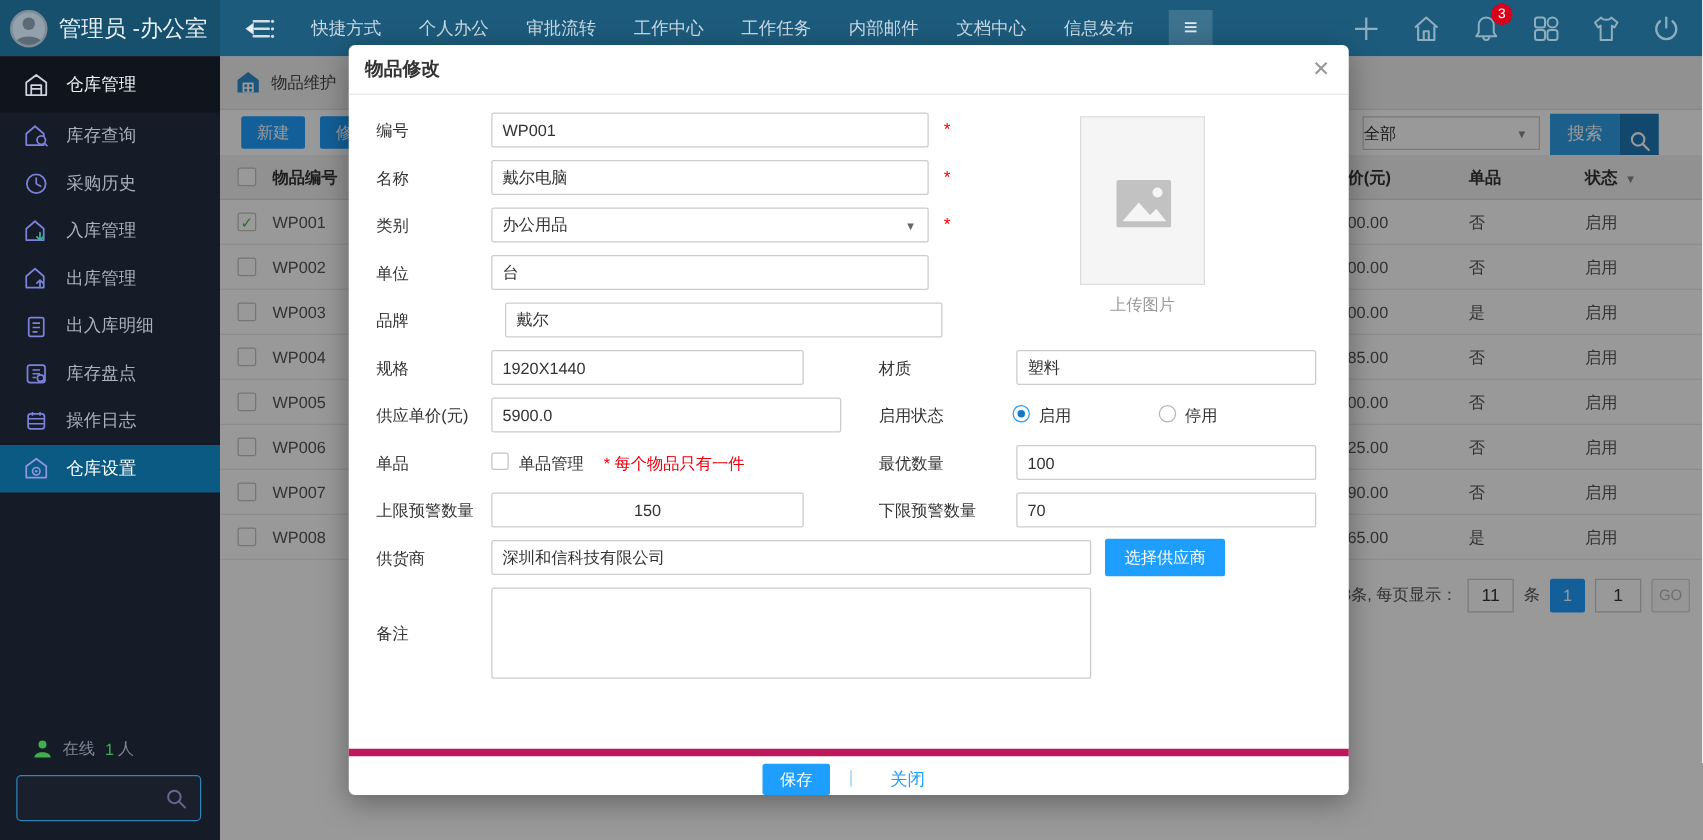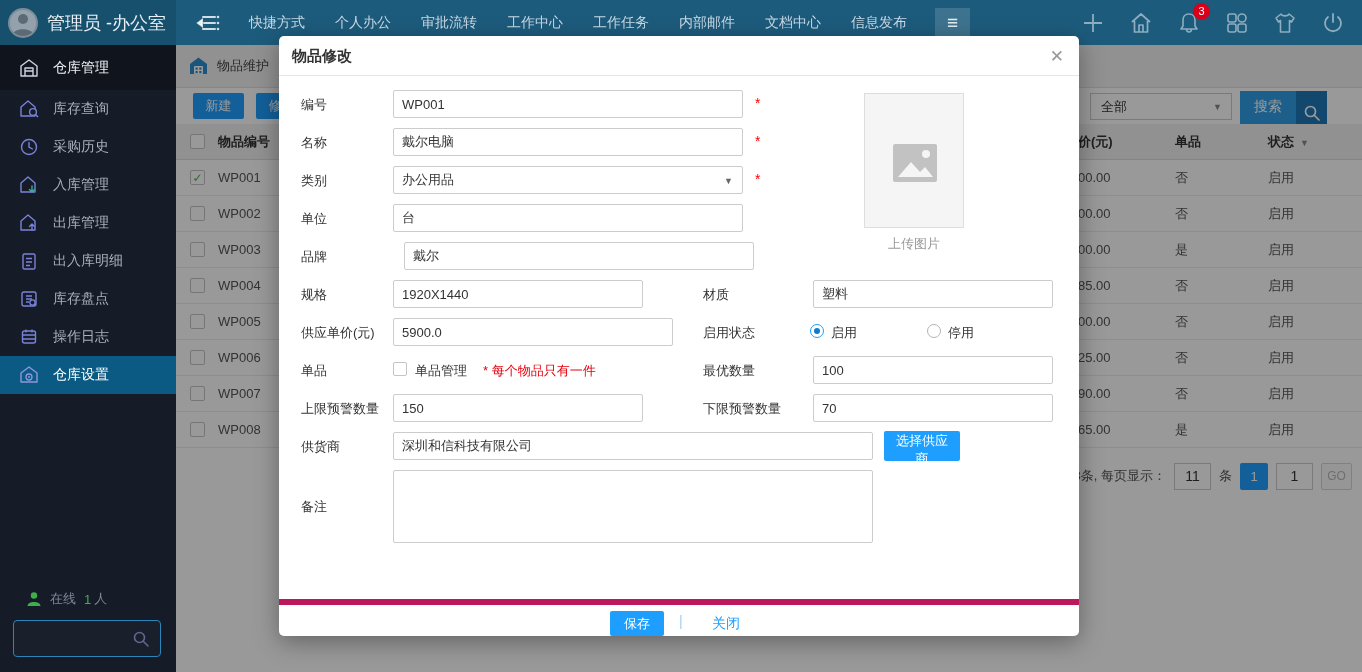--- a/index.html
+++ b/index.html
@@ -38,21 +38,21 @@
 
   
   .content { position:absolute; left:176px; top:45px; width:1186px; height:627px; background:#fff; }
   .breadcrumb { height:43px; background:#f2f2f2; border-bottom:1px solid #e0e0e0; display:flex; align-items:center; padding-left:13px; }
   .breadcrumb .txt { font-size:13px; color:#444; margin-left:9px; }
   .toolbar { position:relative; height:36px; }
   .btn-blue { background:#1E9FFF; color:#fff; border:none; font-size:13px; border-radius:2px; cursor:pointer; }
   .btn-new { position:absolute; left:17px; top:5px; width:51px; height:26px; }
   .btn-edit { position:absolute; left:80px; top:5px; width:51px; height:26px; }
   .filter-select { position:absolute; left:914px; top:5px; width:142px; height:27px; border:1px solid #ccc; background:#fff;
-                   font-size:13px; color:#333; line-height:25px; padding-left:10px; cursor:pointer; }
+                   font-size:13px; color:#333; line-height:25px; cursor:pointer; }
   .filter-select .caret { position:absolute; right:9px; top:0; font-size:9px; color:#888; }
   .search-btn { position:absolute; left:1064px; top:3px; height:44px; display:flex; cursor:pointer;justify-content:space-between; }
   .search-btn .s-txt { width:56px; background:#2f9fe8; color:#fff; font-size:14px; line-height:30px; text-align:center; }
   .search-btn .s-ic { width:31px; background:#1f78b8; display:flex; align-items:center; justify-content:center; }
   .grid-table { position:absolute; left:0; top:79px; width:1186px; }
   .g-head { position:relative; height:36px; background:#f2f2f2; border-bottom:1px solid #dcdcdc; font-weight:bold; font-size:13px; color:#333; }
   .g-row { position:relative; height:36px; border-bottom:1px solid #ececec; font-size:13px; color:#555; background:#fff; }
   .cb { position:absolute; left:14px; top:10px; width:15px; height:15px; border:1px solid #c4c4c4; background:#fff; border-radius:2px;
         font-size:12px; line-height:14px; text-align:center; color:#4cae4c; cursor:pointer; }
   .c-code { position:absolute; left:42px; line-height:36px; }
@@ -426,27 +426,27 @@
     <span class="fl" style="left:669px;top:288px">停用</span>
 
     <span class="fl" style="left:22px;top:326px">单品</span>
     <span class="m-check" style="left:114px;top:326px"></span>
     <span class="fl" style="left:136px;top:326px">单品管理</span>
     <span class="hint-red" style="left:204px;top:326px">* 每个物品只有一件</span>
     <span class="fl" style="left:424px;top:326px">最优数量</span>
     <input class="m-input" style="left: 534px; top: 320px; width: 240px;" value="100">
 
     <span class="fl" style="left:22px;top:364px">上限预警数量</span>
-    <input class="m-input" style="left: 114px; top: 358px; width: 250px;" value="150">
+    <input class="m-input" style="left: 114px; top: 358px; width: 250px; text-align: center;" value="150">
     <span class="fl" style="left:424px;top:364px">下限预警数量</span>
     <input class="m-input" style="left: 534px; top: 358px; width: 240px;" value="70">
 
     <span class="fl" style="left:22px;top:402px">供货商</span>
     <input class="m-input" style="left: 114px; top: 396px; width: 480px;" value="深圳和信科技有限公司">
-    <button class="btn-blue" style="position:absolute;left:605px;top:395px;width:76px;height:30px">选择供应商</button>
+    <button class="btn-blue" style="position:absolute;left:605px;top:395px;width:96px;height:30px">选择供应商</button>
 
     <span class="fl" style="left:22px;top:462px">备注</span>
     <textarea class="m-textarea" style="left: 114px; top: 434px; width: 480px; height: 73px;"></textarea>
 
     <div class="m-foot">
       <button class="btn-blue btn-save">保存</button>
       <span class="foot-sep">|</span>
       <button class="btn-close-link">关闭</button>
     </div>
   </div>

